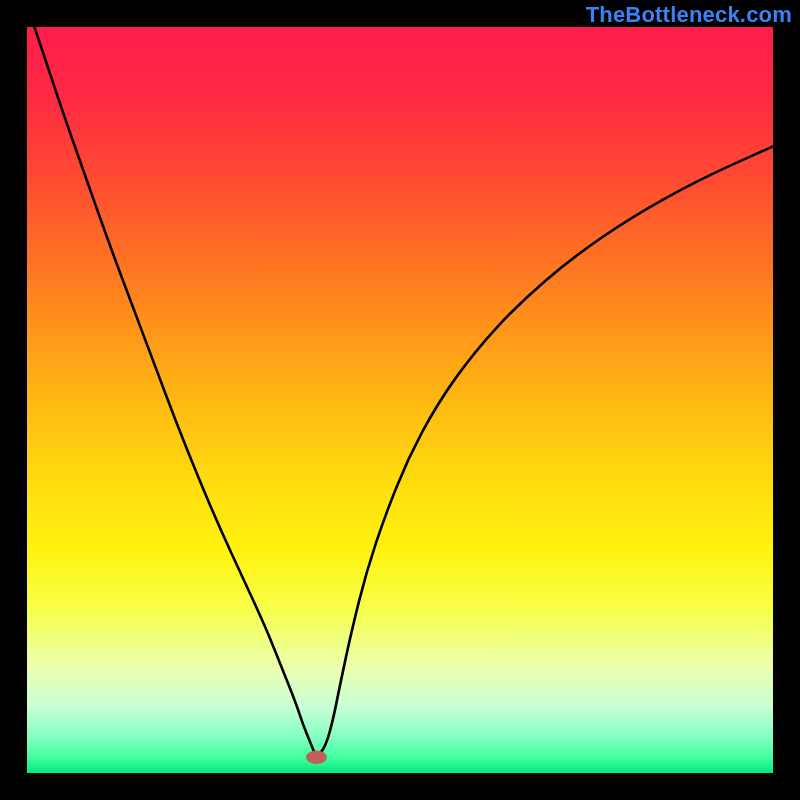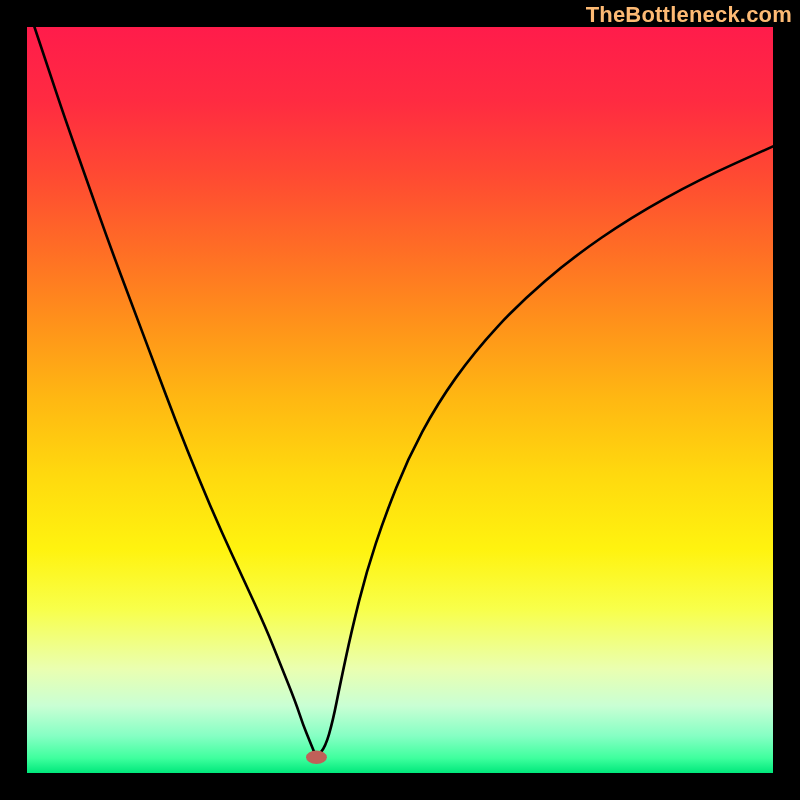--- a/index.html
+++ b/index.html
@@ -22,21 +22,21 @@
     left: 27px;
     top: 27px;
     width: 746px;
     height: 746px;
     overflow: hidden;
   }
   .watermark {
     position: absolute;
     top: 2px;
     right: 8px;
-    color: #fdba74;
+    color: #3b82f6;
     font-size: 22px;
     font-weight: 600;
     letter-spacing: 0.2px;
     font-family: Arial, Helvetica, sans-serif;
   }
   svg {
     display: block;
   }
 </style>
 </head>

